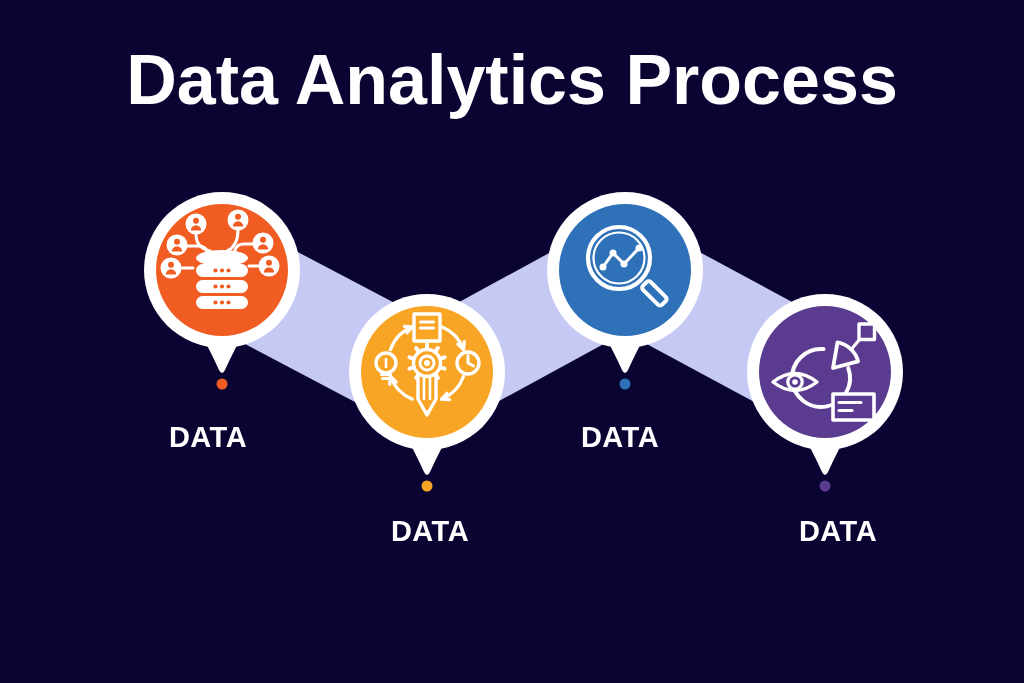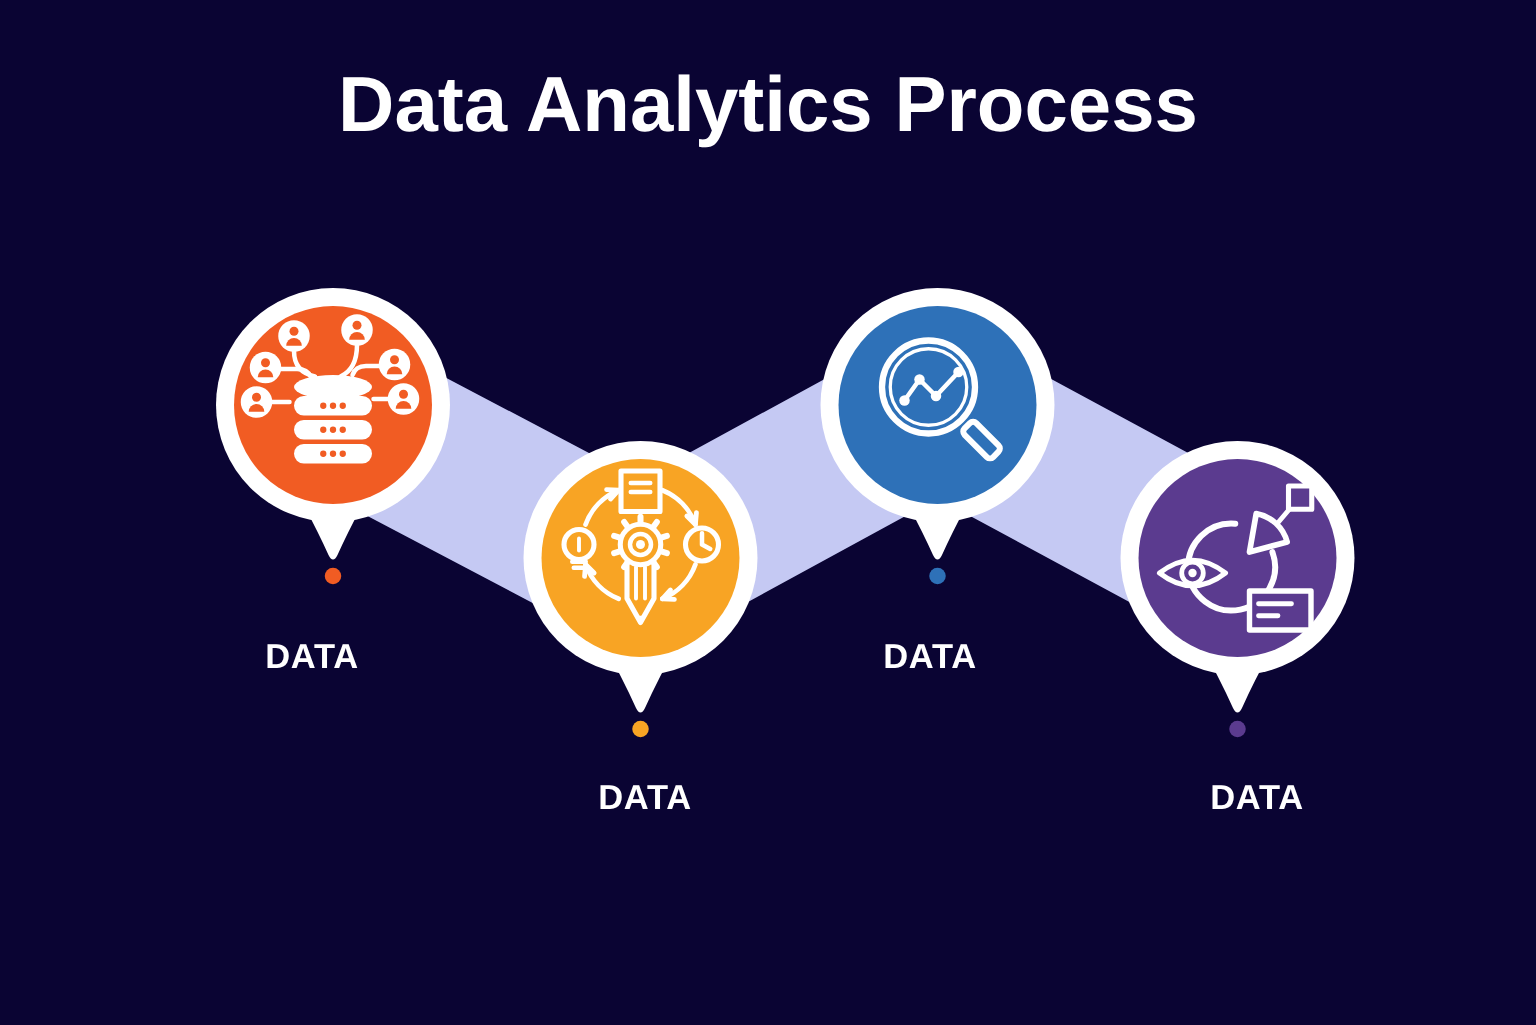--- a/index.html
+++ b/index.html
@@ -11,26 +11,26 @@
     --stage-2:#2E71B8;
     --stage-3:#5B3B8F;
   }
   *{margin:0;padding:0;box-sizing:border-box;}
   html,body{width:1024px;height:683px;overflow:hidden;}
   body{background:var(--background);font-family:"Liberation Sans", sans-serif;}
   .canvas{position:relative;width:1024px;height:683px;background:var(--background);}
   .title{
     position:absolute;top:40px;left:0;width:1024px;
     text-align:center;color:var(--text);
-    font-size:52px;font-weight:700;letter-spacing:0px;
+    font-size:70px;font-weight:700;letter-spacing:0px;
   }
   .diagram{position:absolute;left:0;top:0;}
   .stage-label{
     position:absolute;width:320px;text-align:center;color:var(--text);
-    font-size:23px;font-weight:700;line-height:28px;letter-spacing:0.5px;
+    font-size:29px;font-weight:700;line-height:28px;letter-spacing:0.5px;
   }
   .stage-label span{display:block;}
   .lbl-0{left:48px;top:423px;}
   .lbl-1{left:270px;top:517px;}
   .lbl-2{left:460px;top:423px;}
   .lbl-3{left:678px;top:517px;}
 </style>
 </head>
 <body>
 

